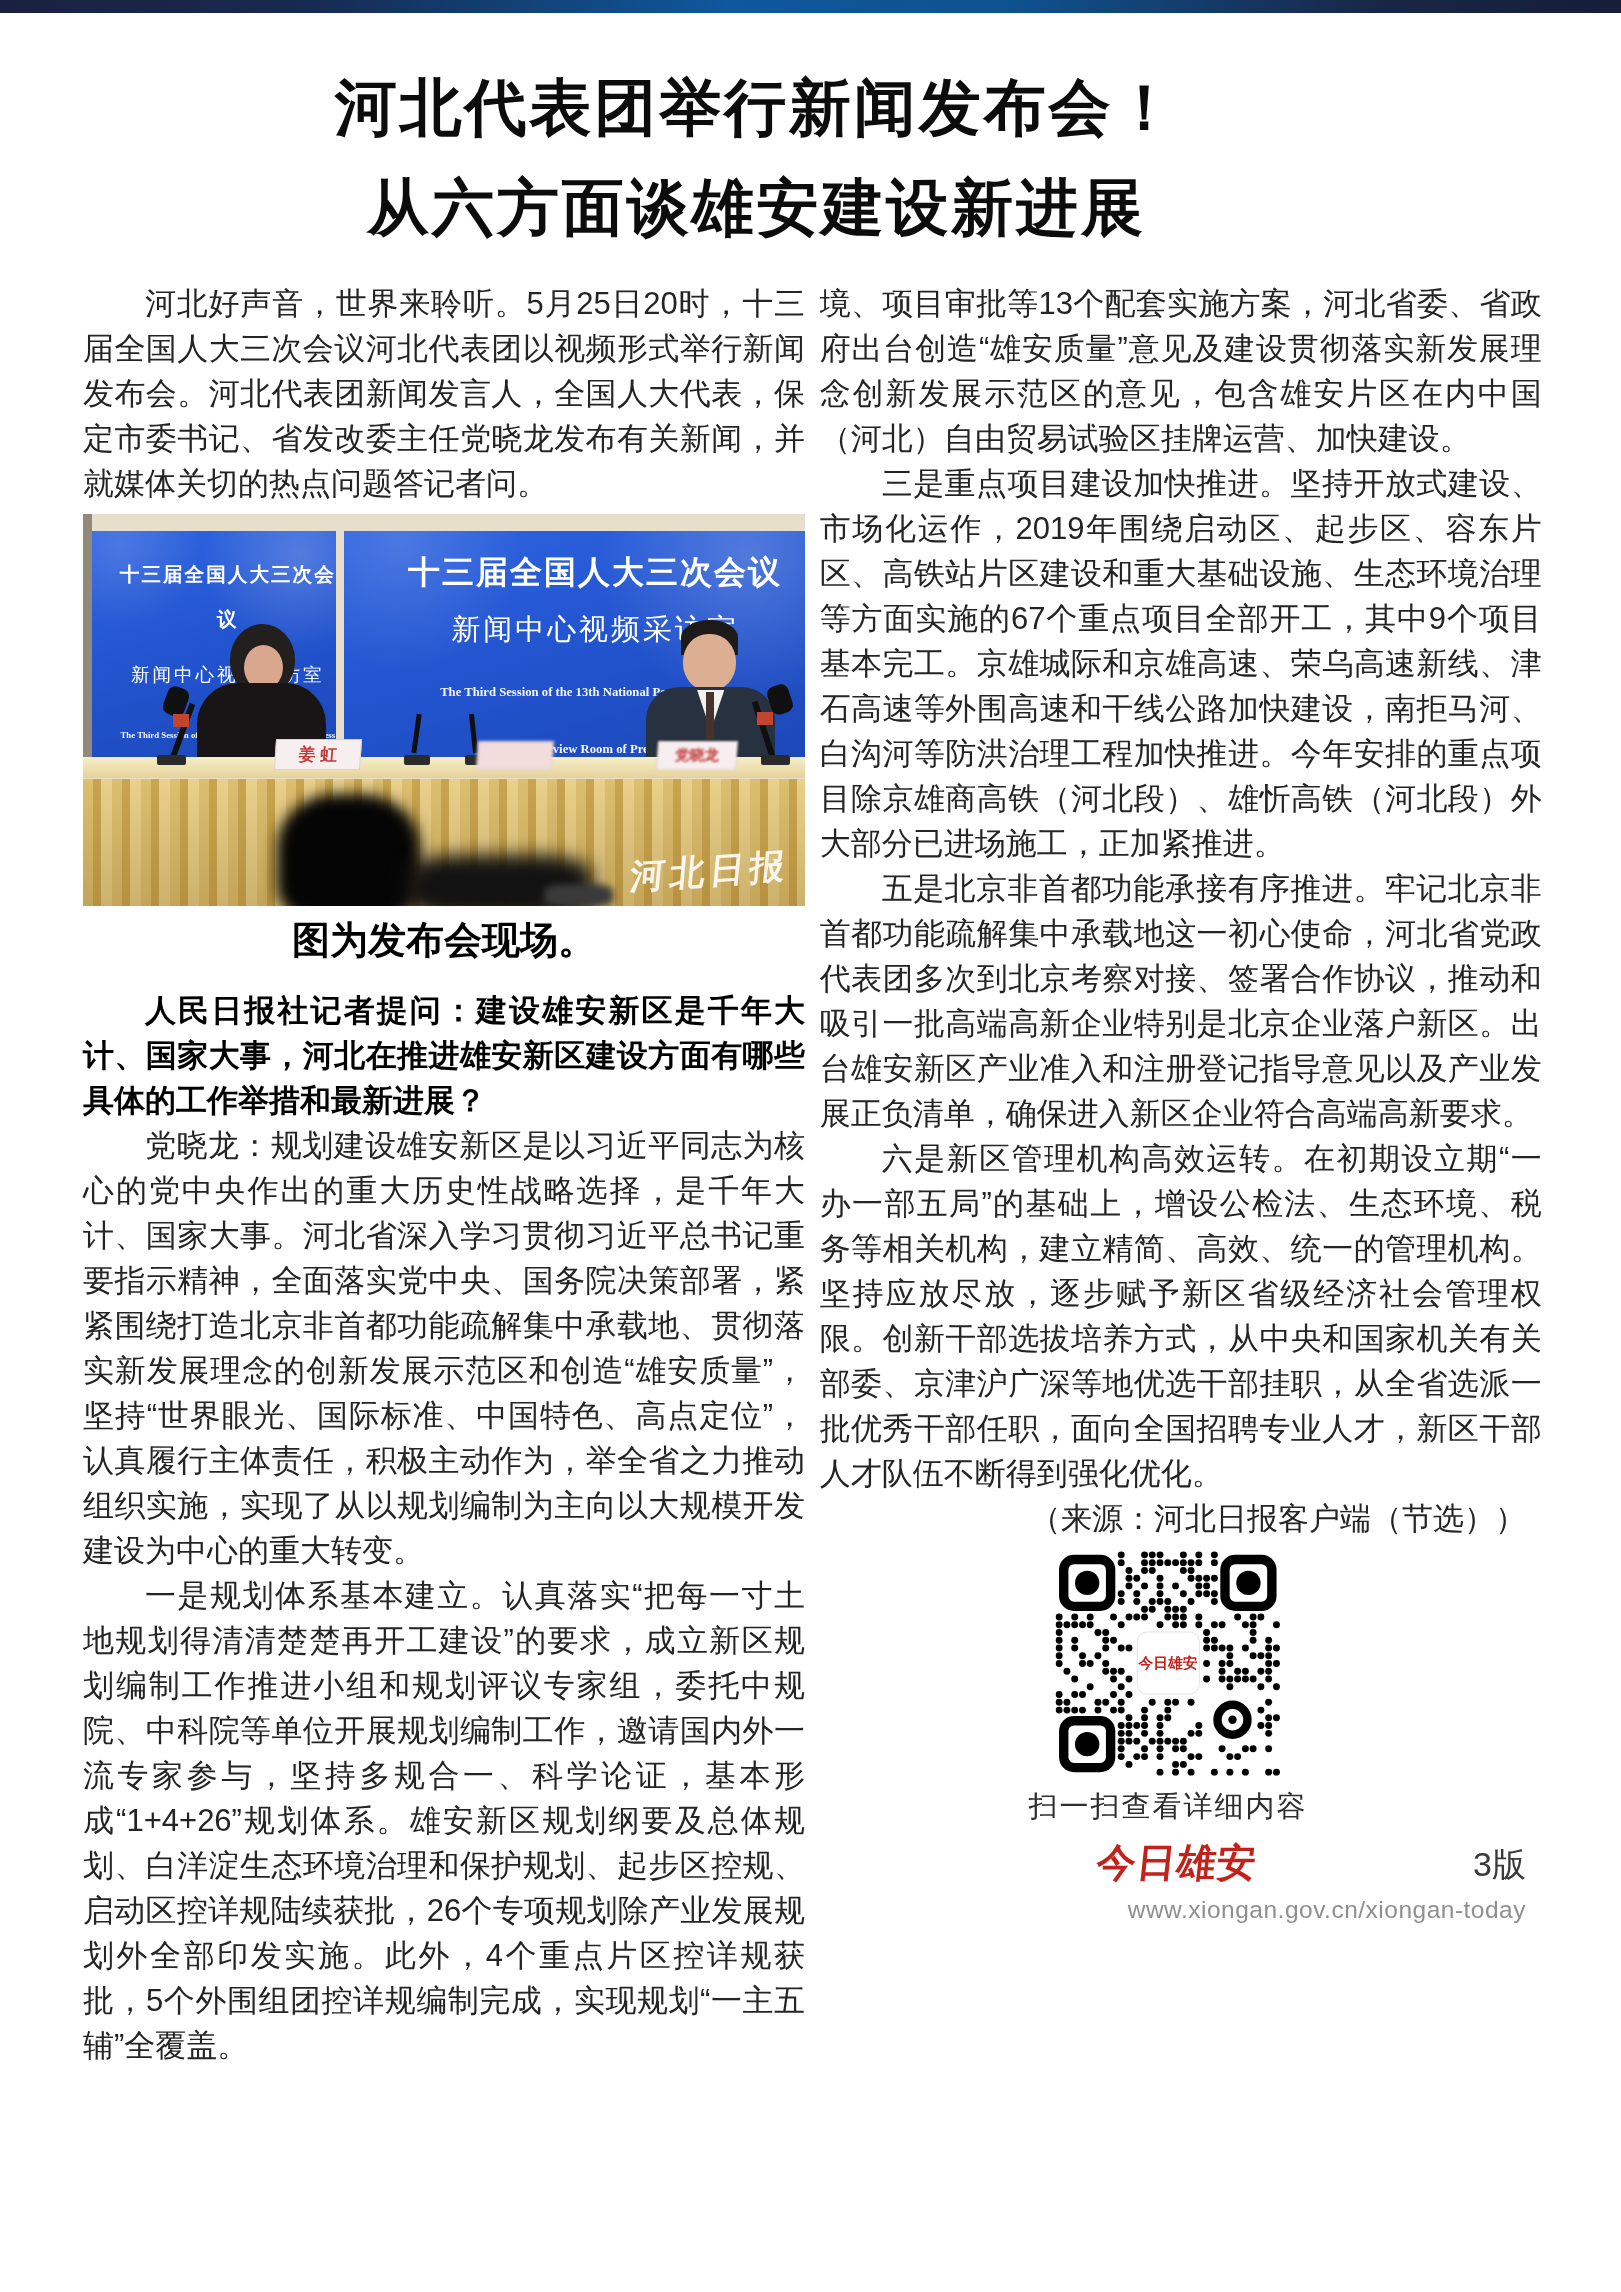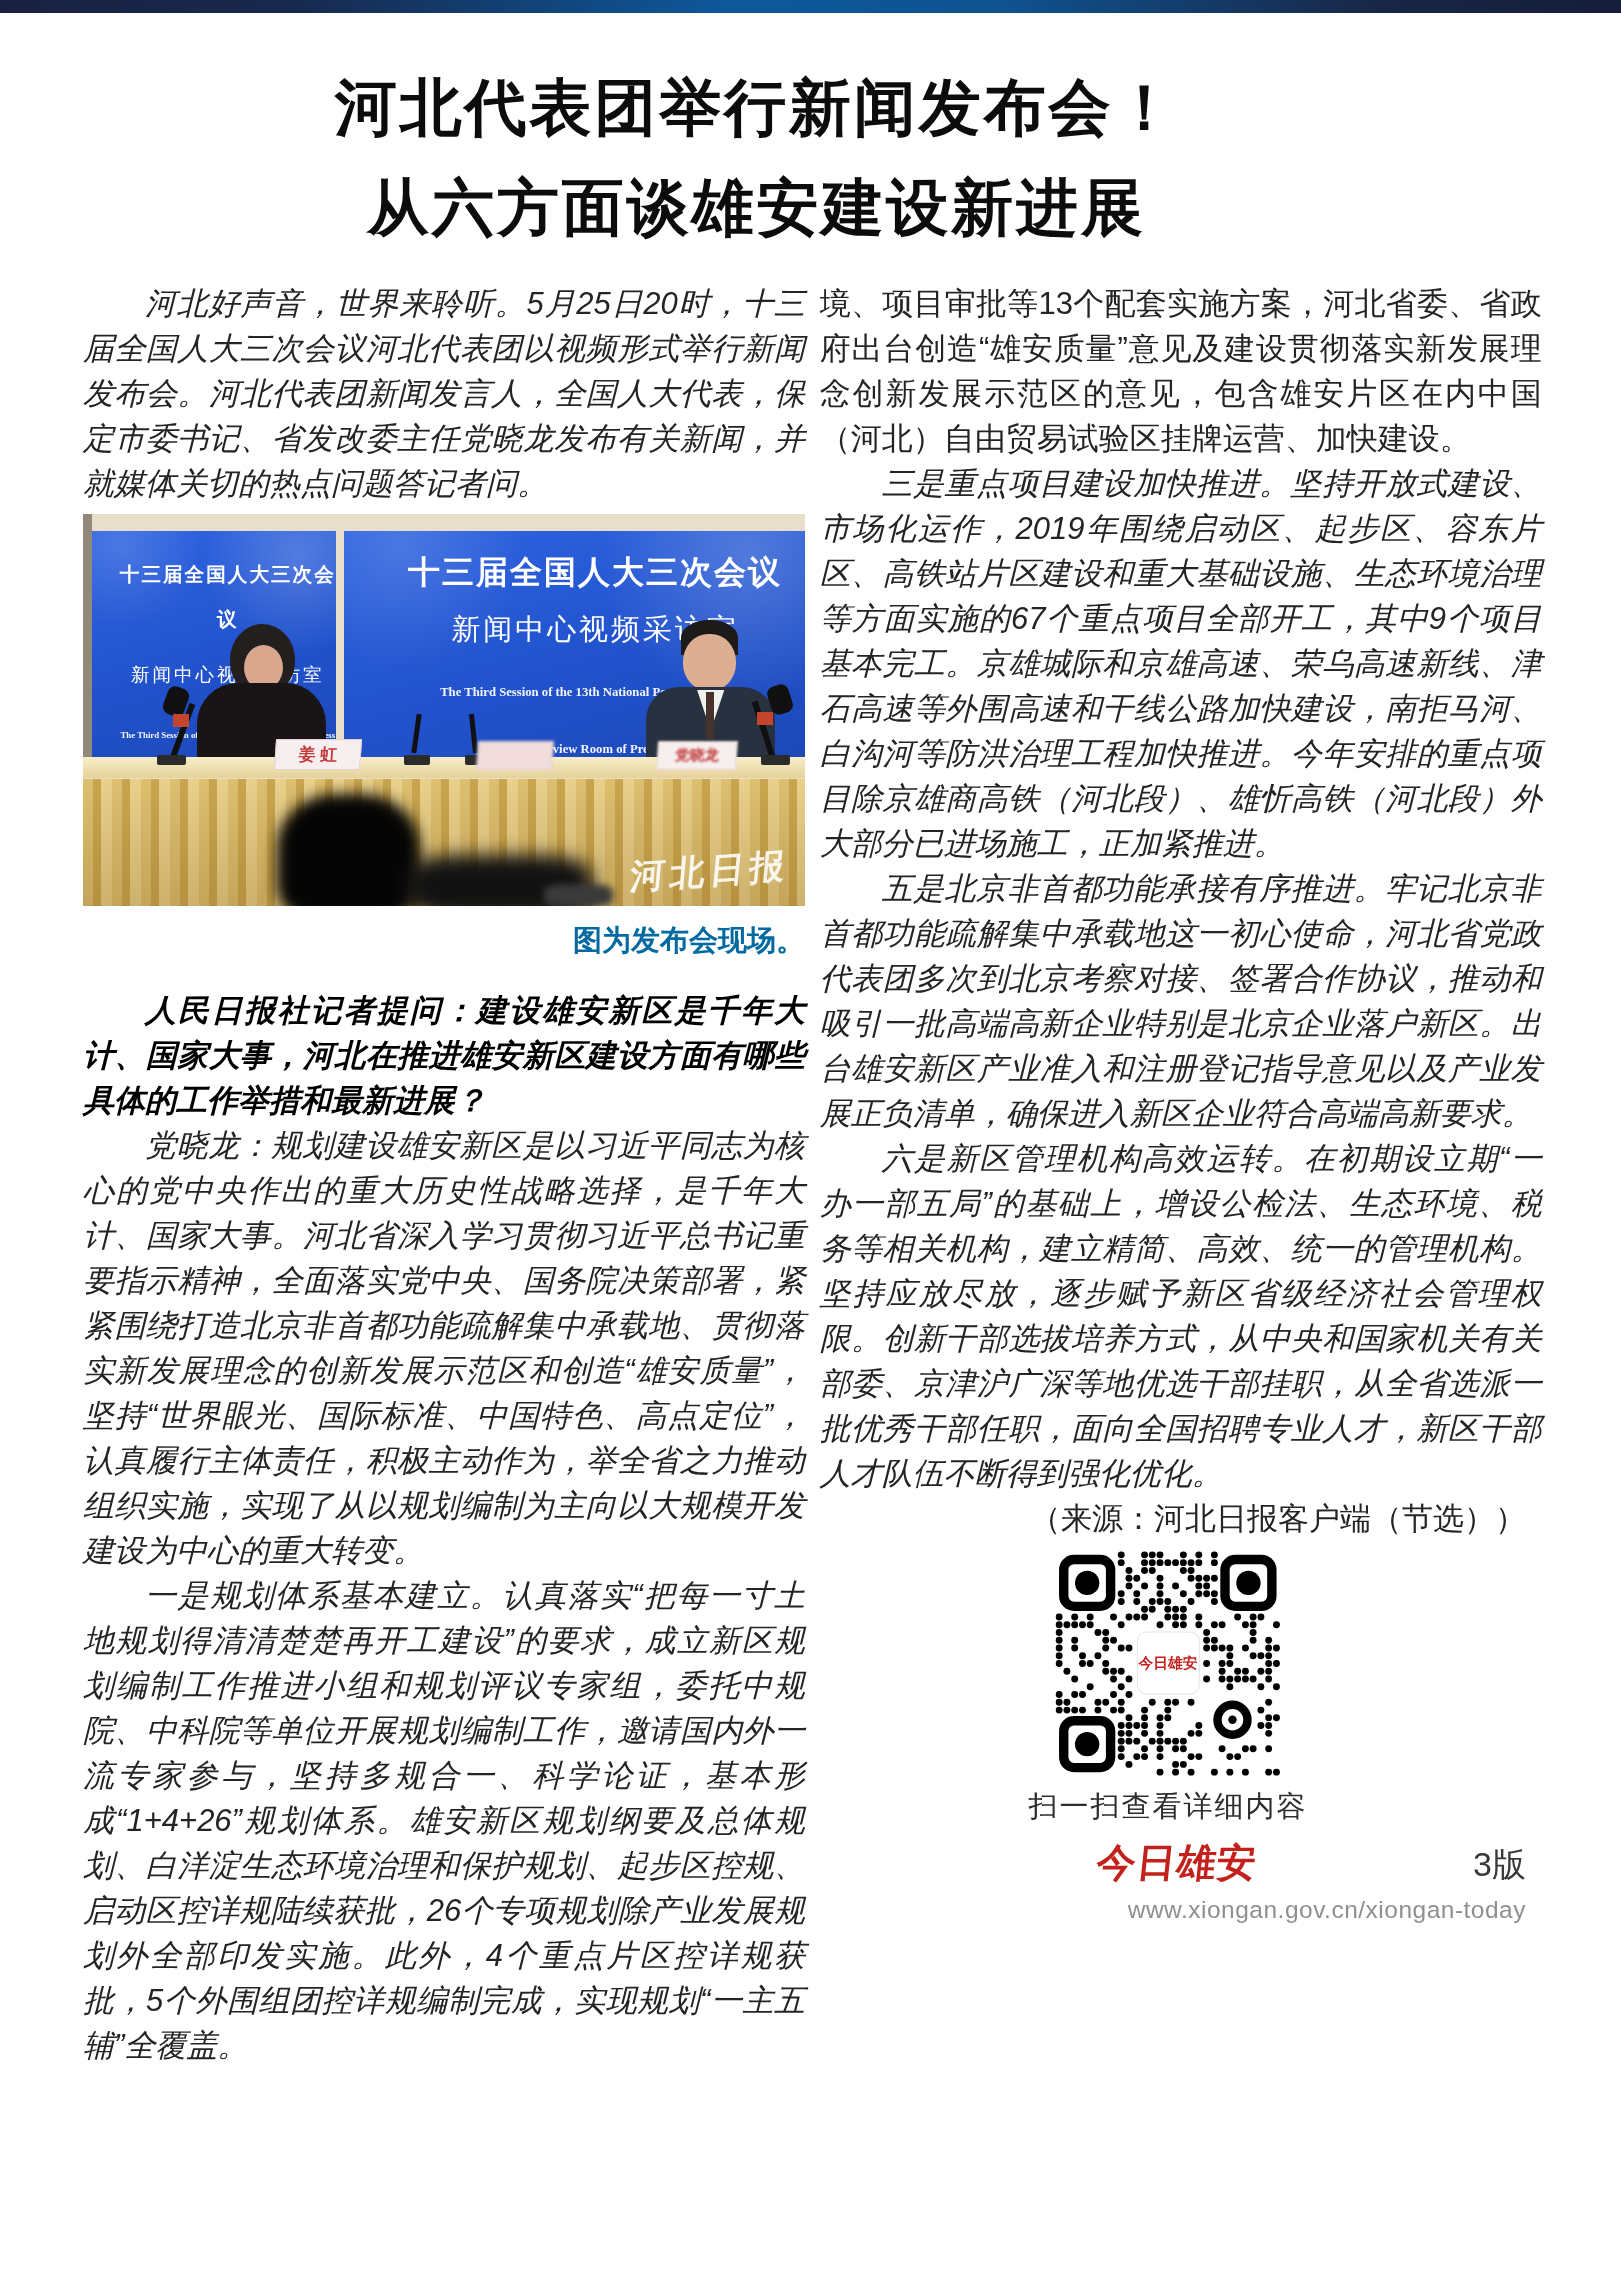--- a/index.html
+++ b/index.html
@@ -17,21 +17,21 @@
   .title-wrap{
     margin-top:45px;width:1621px;text-align:center;
     transform:translateX(-54px);
     font-family:"Liberation Serif",serif;font-weight:700;color:#0c0c0c;
   }
   .title-line{font-size:62px;line-height:100px;letter-spacing:2.9px;}
   
   .content{position:absolute;top:281px;left:83px;width:1459px;display:flex;gap:14.7px;}
   .col{width:722px;font-size:31px;line-height:45px;text-align:justify;text-justify:inter-ideograph;color:#242424;}
   .col p{margin:0;}
-  .indent{text-indent:2em;font-style:italic;}
+  .indent{text-indent:2em;}
   .q{font-weight:700;color:#000;margin-top:25.5px !important;}
   .source-line{text-indent:0;text-align:right;padding-right:15.7px;}
   
   .photo{
     position:relative;width:722px;height:392px;margin-top:7.8px;
     background:#e7dfcb;overflow:hidden;
   }
   .shadow-left{position:absolute;left:0;top:0;width:8.8px;height:247px;background:rgba(40,35,28,.45);}
   .panel{
     position:absolute;top:17px;color:#fff;text-align:center;
@@ -92,22 +92,22 @@
   .blob{position:absolute;z-index:5;}
   .blob1{left:194px;top:280px;width:143px;height:127px;background:#050505;border-radius:42% 42% 28% 28%;filter:blur(6.9px);}
   .blob2{left:323px;top:341px;width:186px;height:63px;background:#121212;border-radius:30%;filter:blur(8.8px);}
   .blob3{left:461px;top:370px;width:69px;height:23.5px;background:#3a3a3a;border-radius:30%;filter:blur(3.9px);}
   .wm{
     position:absolute;z-index:6;right:15.7px;bottom:11.8px;
     font-family:"Liberation Serif",serif;font-weight:700;font-size:35px;letter-spacing:4.9px;
     color:rgba(255,255,255,.88);transform:rotate(-4deg) skewX(-9deg);
   }
   .caption{
-    margin-top:11.8px !important;text-indent:0 !important;text-align:right;
-    font-family:"Liberation Serif",serif;font-weight:700;font-size:29px;color:#0369a1;
+    margin-top:11.8px !important;text-indent:0 !important;text-align:center;
+    font-family:"Liberation Serif",serif;font-weight:700;font-size:38px;color:#000000;
   }
   
   .qr-wrap{margin-top:9.8px;text-align:center;transform:translateX(-12.7px);}
   .qr-box{position:relative;width:225px;height:225px;margin:0 auto;}
   .qr-box svg{display:block;width:225px;height:225px;}
   .qr-logo{
     position:absolute;left:50%;top:50%;width:61px;height:61px;
     transform:translate(-50%,-50%);background:#fff;border:1px solid #e3e3e3;border-radius:9.8px;
     display:flex;align-items:center;justify-content:center;
     font-family:"Liberation Serif",serif;font-weight:700;font-size:14.7px;color:#c3211c;

